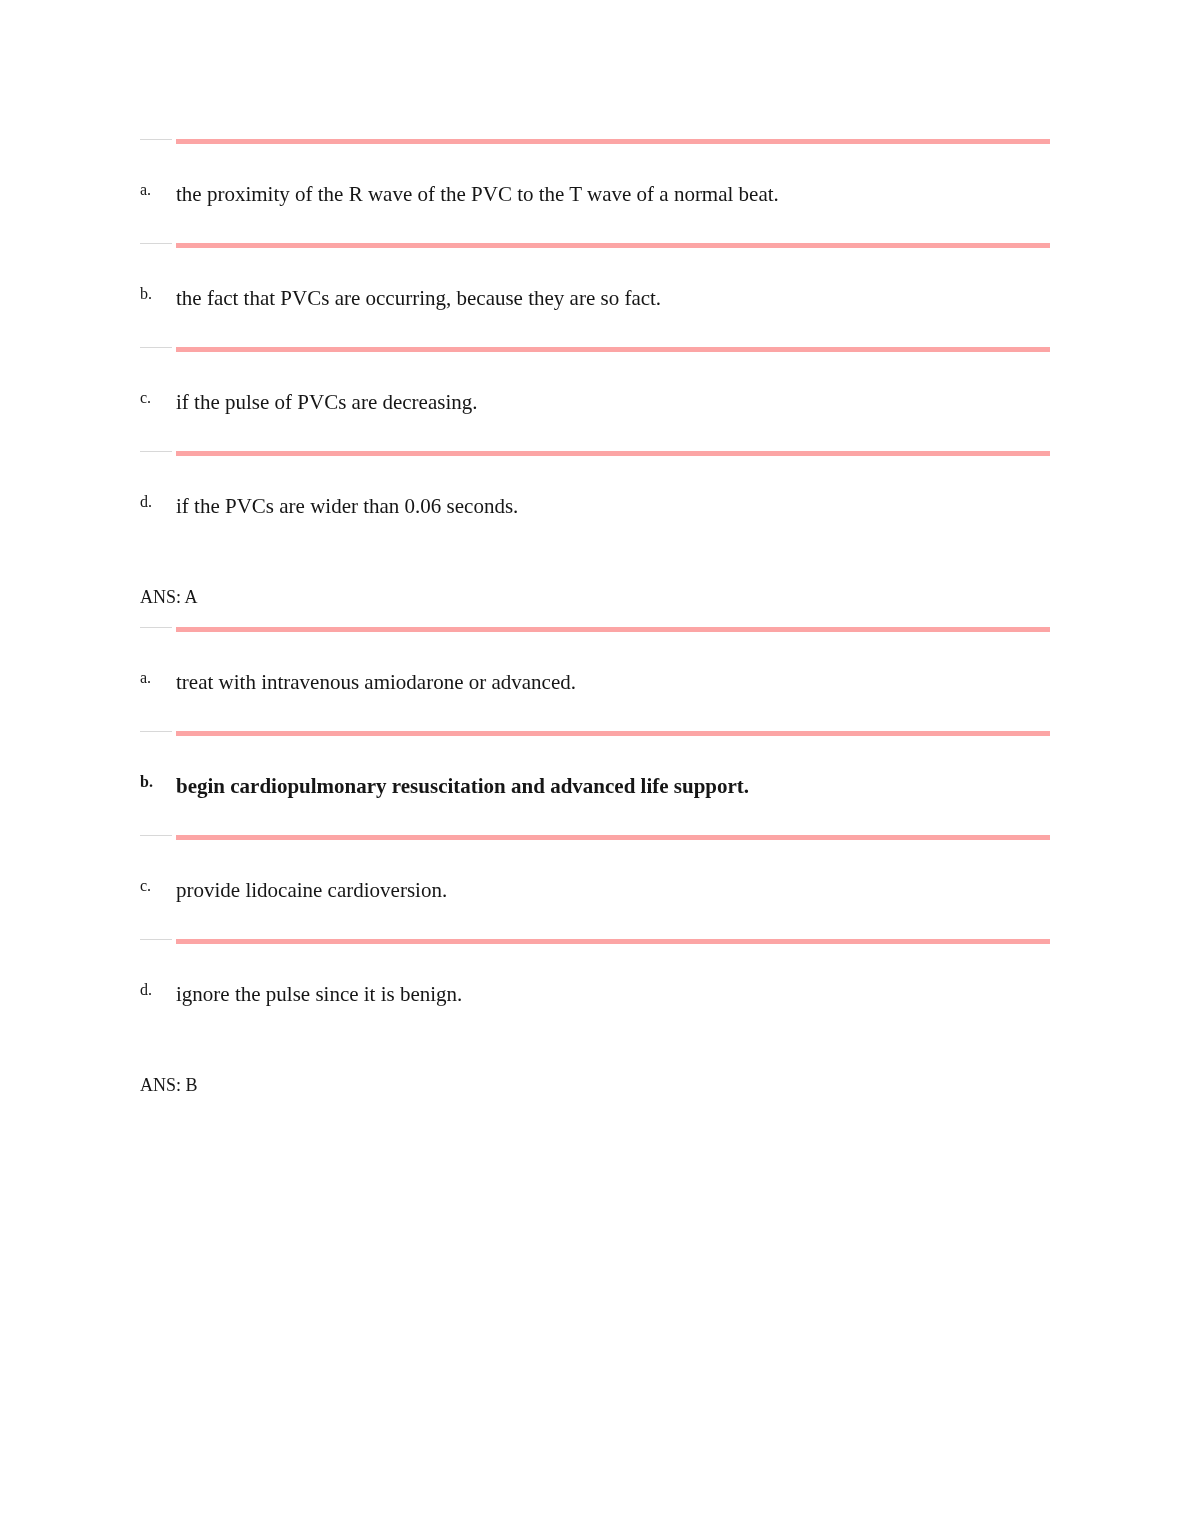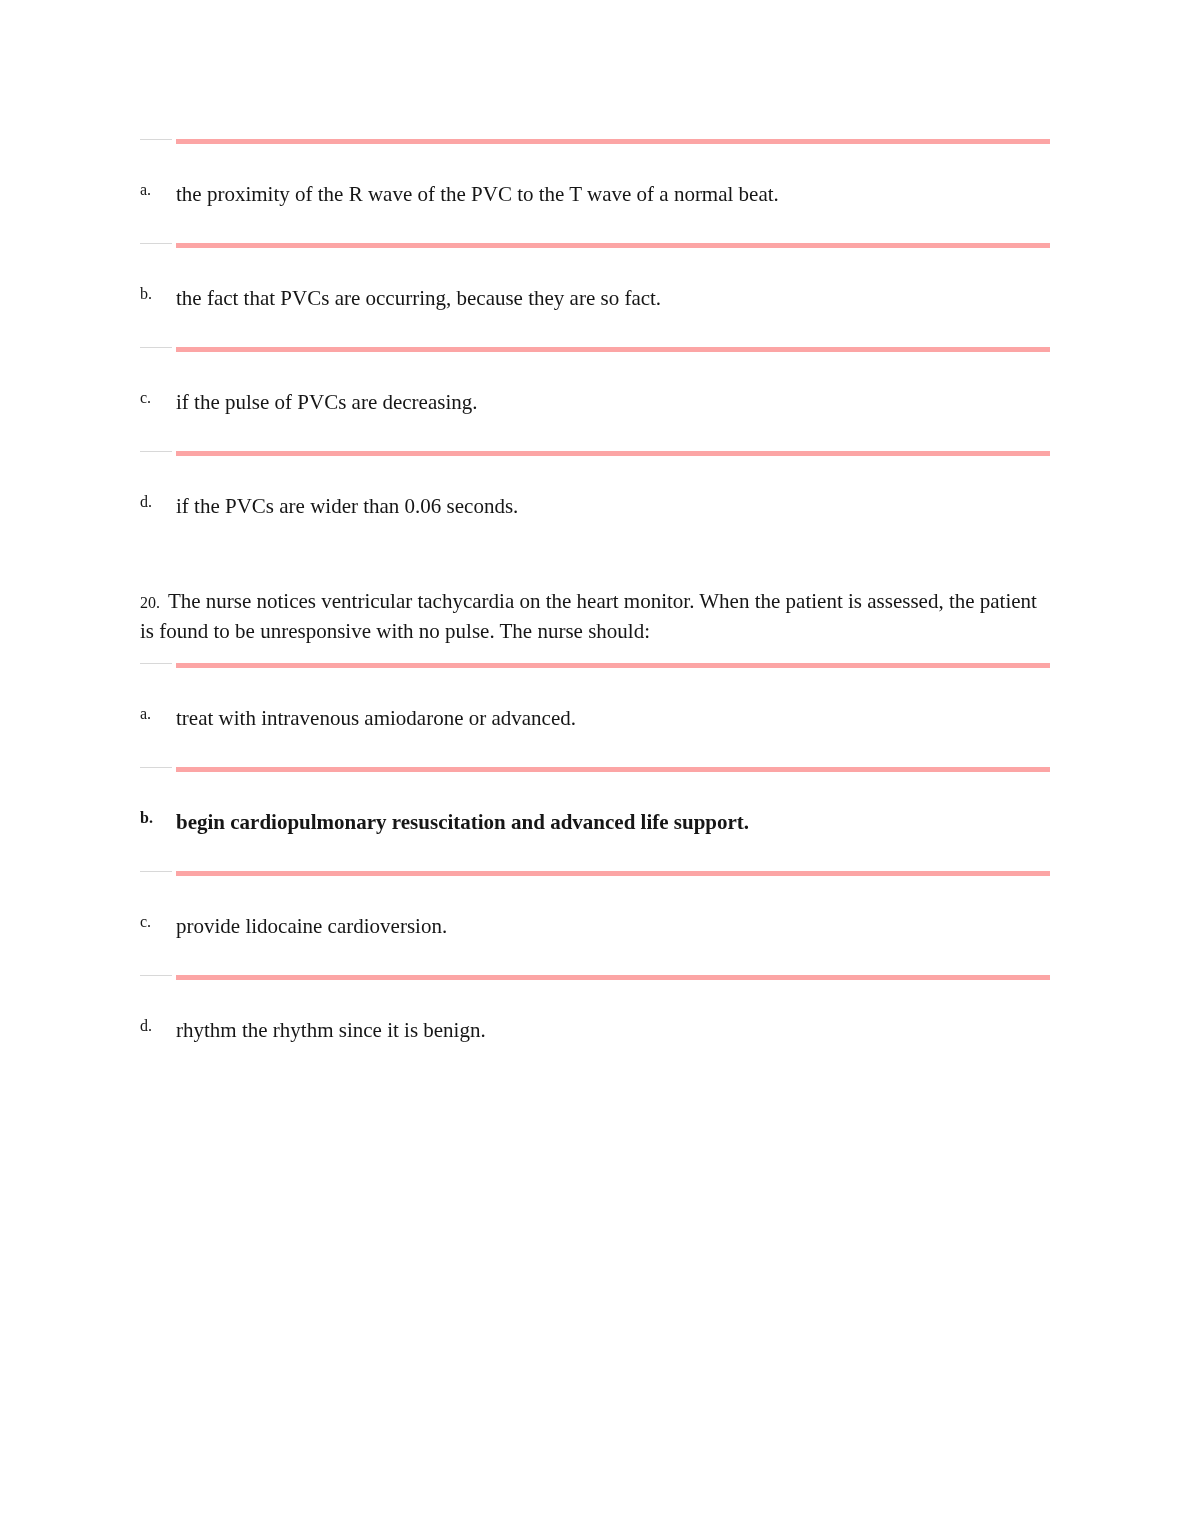--- a/index.html
+++ b/index.html
@@ -45,40 +45,38 @@
     <div class="opt-row">
       <span class="opt-marker">c.</span>
       <span class="opt-text">if the pulse of PVCs are decreasing.</span>
     </div>
     <div class="opt-row">
       <span class="opt-marker">d.</span>
       <span class="opt-text">if the PVCs are wider than 0.06 seconds.</span>
     </div>
   </section>
 
+  <p class="ans">ANS: A</p>
 
-  <p class="question">
-    <span class="qnum">20.</span>
-    <span>The nurse notices ventricular tachycardia on the heart monitor. When the patient is assessed, the patient is found to be unresponsive with no pulse. The nurse should:</span>
-  </p>
 
   <section class="options-2">
     <div class="opt-row">
       <span class="opt-marker">a.</span>
       <span class="opt-text">treat with intravenous amiodarone or advanced.</span>
     </div>
     <div class="opt-row bold">
       <span class="opt-marker">b.</span>
       <span class="opt-text">begin cardiopulmonary resuscitation and advanced life support.</span>
     </div>
     <div class="opt-row">
       <span class="opt-marker">c.</span>
       <span class="opt-text">provide lidocaine cardioversion.</span>
     </div>
     <div class="opt-row">
       <span class="opt-marker">d.</span>
-      <span class="opt-text">rhythm the rhythm since it is benign.</span>
+      <span class="opt-text">ignore the pulse since it is benign.</span>
     </div>
   </section>
 
+  <p class="ans">ANS: B</p>
 
 
 </main>
 
 </body></html>

